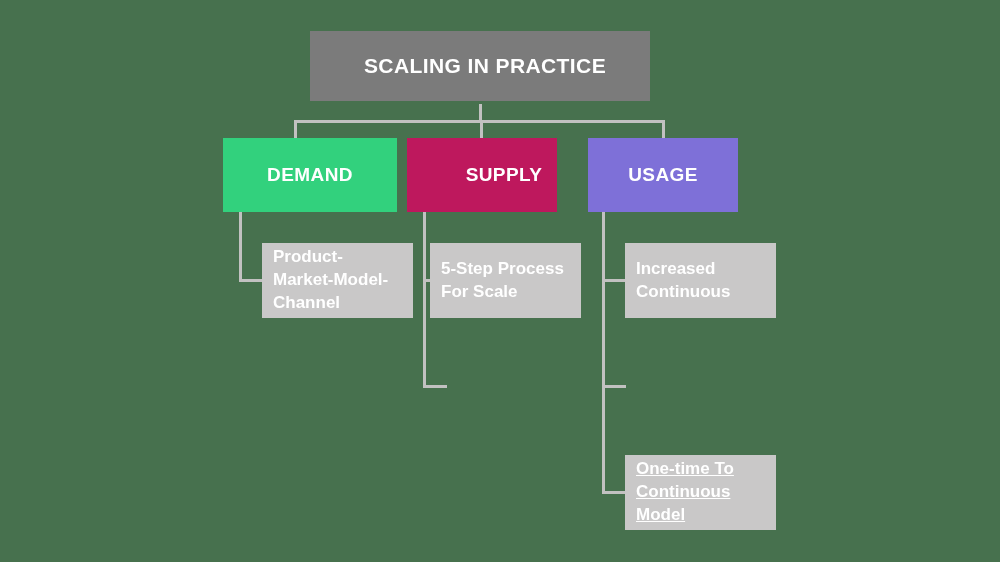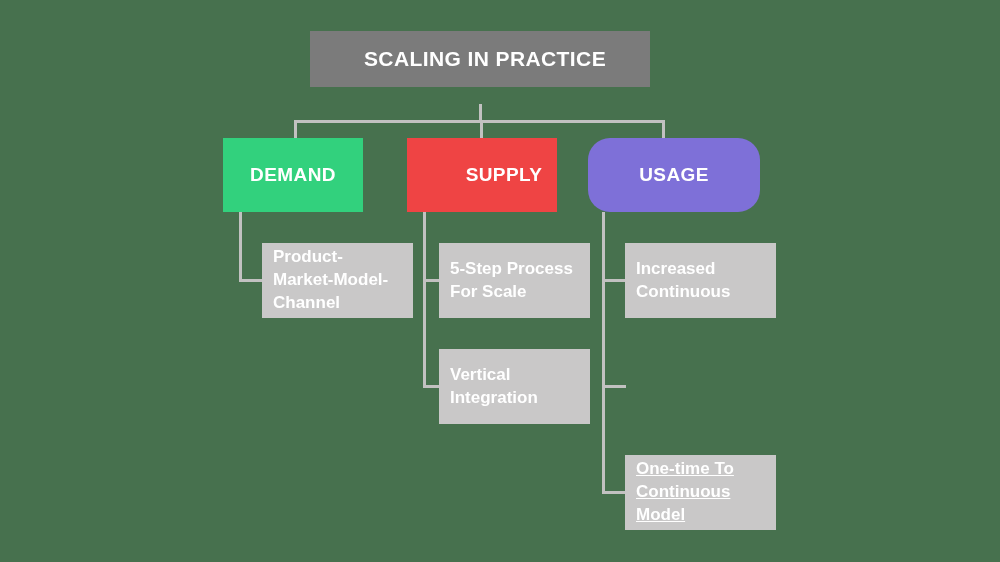--- a/index.html
+++ b/index.html
@@ -16,41 +16,41 @@
   .node {
     position: absolute;
     display: flex;
     align-items: center;
     justify-content: center;
     color: #ffffff;
     font-weight: 700;
     box-sizing: border-box;
   }
   .root-node {
-    left: 310px; top: 31px; width: 340px; height: 56px;
+    left: 310px; top: 31px; width: 340px; height: 70px;
     font-size: 21px; letter-spacing: 0.4px; padding-left: 10px;
   }
   .branch-node {
     top: 138px; height: 74px;
     font-size: 19px; letter-spacing: 0.4px;
   }
-  .branch-demand { left: 223px; width: 140px; }
+  .branch-demand { left: 223px; width: 174px; }
   .branch-supply { left: 407px; width: 150px; }
-  .branch-usage  { left: 588px; width: 172px; border-radius: 22px; }
+  .branch-usage  { left: 588px; width: 150px; }
   .child-node {
     width: 151px; height: 75px;
     justify-content: flex-start;
     padding: 0 4px 0 11px;
     font-size: 17px;
     line-height: 1.34;
     white-space: pre-line;
     text-align: left;
   }
   .child-col-demand { left: 262px; }
-  .child-col-supply { left: 439px; align-items: center; }
+  .child-col-supply { left: 430px; align-items: center; }
   .child-col-usage  { left: 625px; }
   .child-row-1 { top: 243px; }
   .child-row-2 { top: 349px; }
   .child-row-3 { top: 455px; text-decoration: underline; }
   .line { position: absolute; }
   .v { width: 3px; }
   .h { height: 3px; }
   .v-root        { left: 479px; top: 104px; height: 18px; }
   .h-main        { left: 294px; top: 120px; width: 371px; }
   .drop-demand   { left: 294px; top: 120px; height: 18px; }
@@ -77,21 +77,21 @@
 
   <div class="line v v-root" style="background-color: rgb(194, 193, 193);"></div>
   <div class="line h h-main" style="background-color: rgb(194, 193, 193);"></div>
   <div class="line v drop-demand" style="background-color: rgb(194, 193, 193);"></div>
   <div class="line v drop-supply" style="background-color: rgb(194, 193, 193);"></div>
   <div class="line v drop-usage" style="background-color: rgb(194, 193, 193);"></div>
 
   <div class="node branch-node branch-demand" style="background-color: rgb(50, 209, 125);">
     <span>DEMAND</span>
   </div>
-  <div class="node branch-node branch-supply" style="background-color: #ef4444; padding-left: 44px;">
+  <div class="node branch-node branch-supply" style="background-color: #be185d; padding-left: 44px;">
     <span>SUPPLY</span>
   </div>
   <div class="node branch-node branch-usage" style="background-color: rgb(126, 112, 216);">
     <span>USAGE</span>
   </div>
 
   <div class="line v v-demand" style="background-color: rgb(194, 193, 193);"></div>
   <div class="line h stub-demand-1" style="background-color: rgb(194, 193, 193);"></div>
 
   <div class="line v v-supply" style="background-color: rgb(194, 193, 193);"></div>
@@ -106,24 +106,20 @@
   <div class="node child-node child-col-demand child-row-1" style="background-color: rgb(201, 200, 200);">
     <span>Product-
 Market-Model-
 Channel</span>
   </div>
 
   <div class="node child-node child-col-supply child-row-1" style="background-color: rgb(201, 200, 200);">
     <span>5-Step Process
 For Scale</span>
   </div>
-  <div class="node child-node child-col-supply child-row-2" style="background-color: rgb(201, 200, 200);">
-    <span>Vertical
-Integration</span>
-  </div>
 
   <div class="node child-node child-col-usage child-row-1" style="background-color: rgb(201, 200, 200);">
     <span>Increased
 Continuous</span>
   </div>
   <div class="node child-node child-col-usage child-row-3" style="background-color: rgb(201, 200, 200);">
     <span>One-time To
 Continuous
 Model</span>
   </div>

